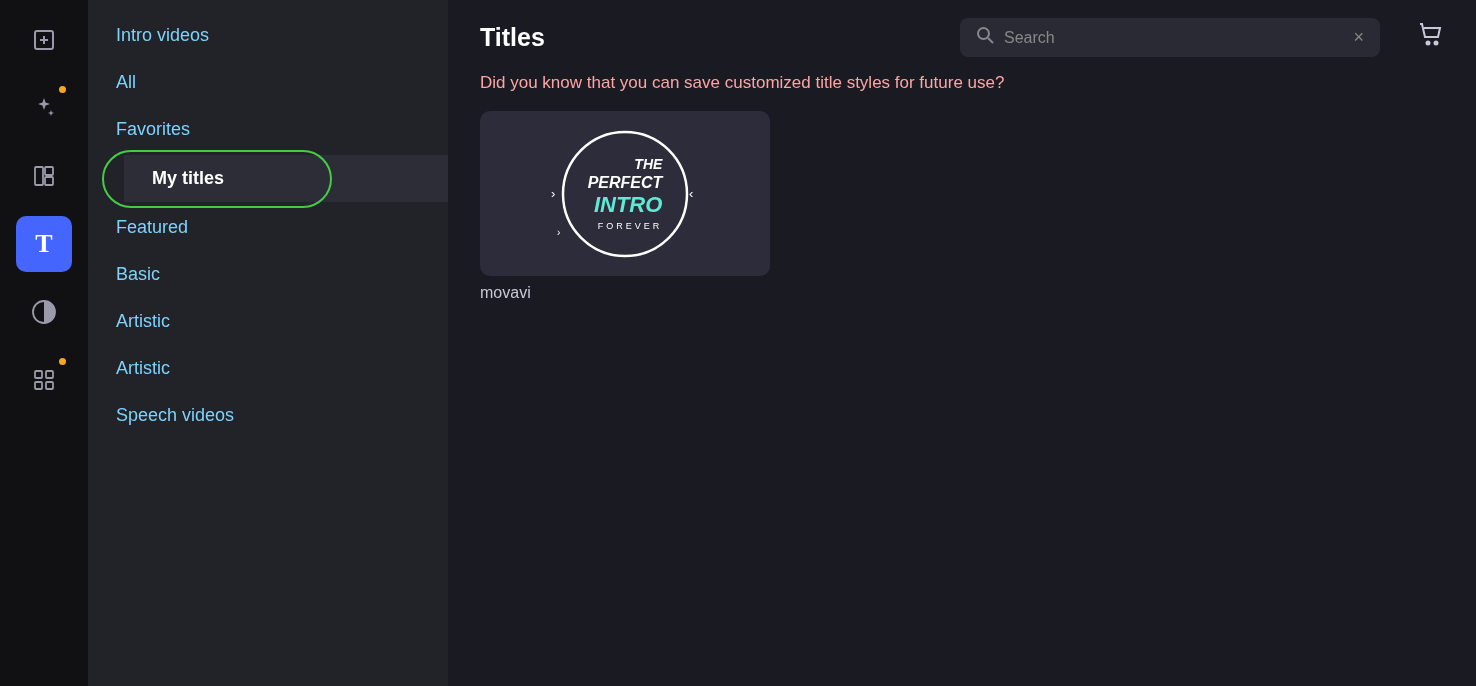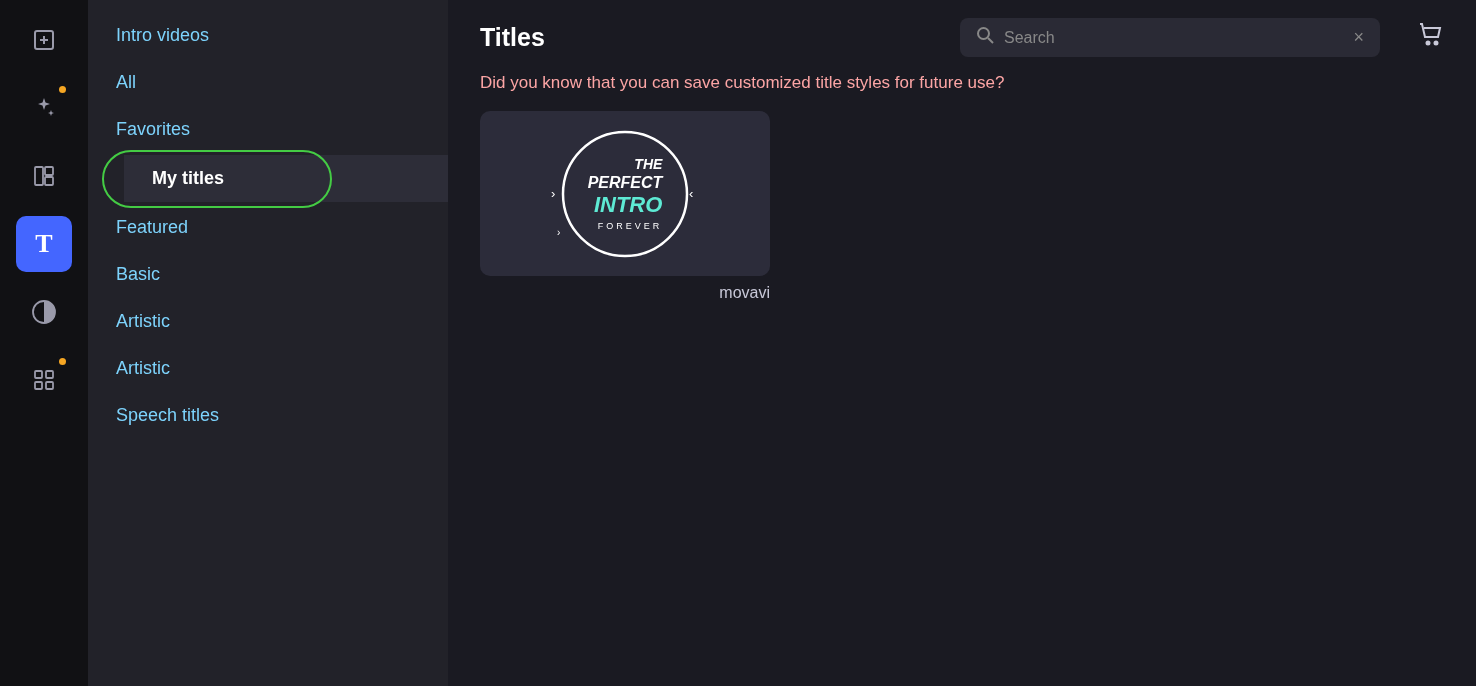--- a/index.html
+++ b/index.html
@@ -178,21 +178,21 @@
       align-items: center;
       justify-content: center;
       overflow: hidden;
       position: relative;
     }
 
     .title-name {
       margin-top: 8px;
       font-size: 16px;
       color: #c8c8d8;
-      text-align: right;
+      text-align: left;
     }
   </style>
 </head>
 <body>
 
 <div class="icon-bar">
   <div class="icon-btn" style="font-size:20px;">
     <svg width="24" height="24" viewBox="0 0 24 24" fill="none" stroke="#9a9aaa" stroke-width="2">
       <rect x="3" y="3" width="18" height="18" rx="2"></rect>
         <line x1="12" y1="8" x2="12" y2="16"></line>
@@ -238,21 +238,21 @@
   <div class="sidebar-item">All</div>
   <div class="sidebar-item">Favorites</div>
   <div class="my-titles-wrapper">
     <div class="sidebar-item active">My titles</div>
     <div class="my-titles-circle"></div>
   </div>
   <div class="sidebar-item">Featured</div>
   <div class="sidebar-item">Basic</div>
   <div class="sidebar-item">Artistic</div>
   <div class="sidebar-item">Artistic</div>
-  <div class="sidebar-item">Speech titles</div>
+  <div class="sidebar-item">Speech videos</div>
 </div>
 
 <div class="main">
   <div class="header">
     <h1 class="page-title">Titles</h1>
     <div class="spacer"></div>
     <div class="search-bar">
       <div class="search-icon-wrap">
         <svg width="18" height="18" viewBox="0 0 18 18" fill="none" stroke="#888" stroke-width="2">
           <circle cx="7.5" cy="7.5" r="5.5"></circle>

